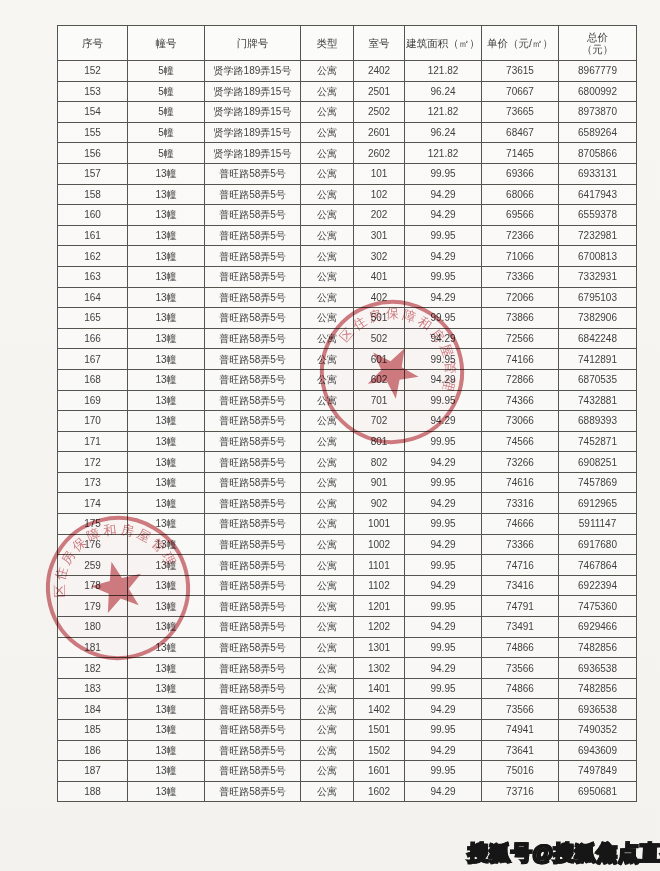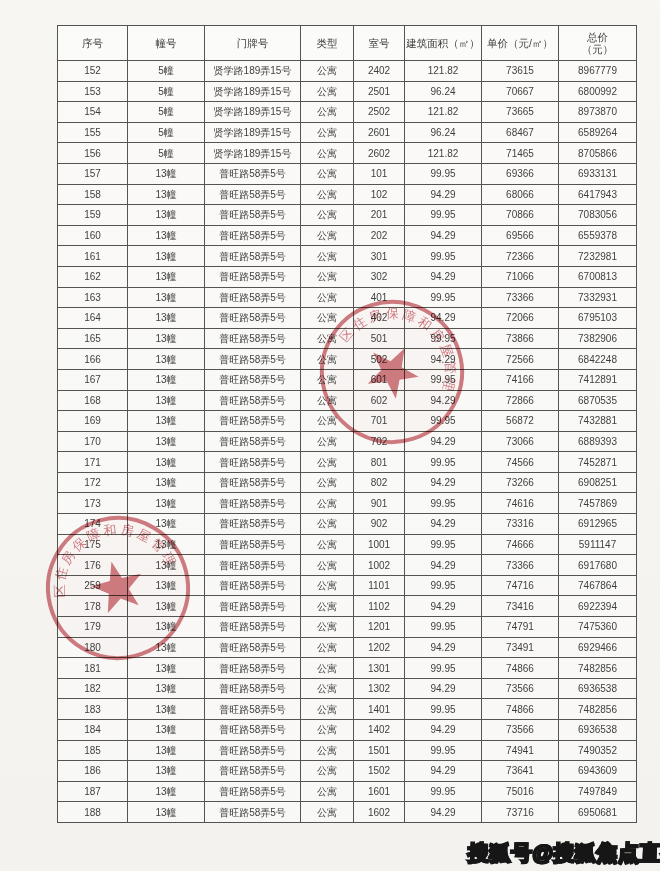--- a/index.html
+++ b/index.html
@@ -166,30 +166,20 @@
           <td>158</td>
           <td>13幢</td>
           <td>普旺路58弄5号</td>
           <td>公寓</td>
           <td>102</td>
           <td>94.29</td>
           <td>68066</td>
           <td>6417943</td>
         </tr>
         <tr>
-          <td>159</td>
-          <td>13幢</td>
-          <td>普旺路58弄5号</td>
-          <td>公寓</td>
-          <td>201</td>
-          <td>99.95</td>
-          <td>70866</td>
-          <td>7083056</td>
-        </tr>
-        <tr>
           <td>160</td>
           <td>13幢</td>
           <td>普旺路58弄5号</td>
           <td>公寓</td>
           <td>202</td>
           <td>94.29</td>
           <td>69566</td>
           <td>6559378</td>
         </tr>
         <tr>
@@ -272,21 +262,21 @@
           <td>72866</td>
           <td>6870535</td>
         </tr>
         <tr>
           <td>169</td>
           <td>13幢</td>
           <td>普旺路58弄5号</td>
           <td>公寓</td>
           <td>701</td>
           <td>99.95</td>
-          <td>56872</td>
+          <td>74366</td>
           <td>7432881</td>
         </tr>
         <tr>
           <td>170</td>
           <td>13幢</td>
           <td>普旺路58弄5号</td>
           <td>公寓</td>
           <td>702</td>
           <td>94.29</td>
           <td>73066</td>

